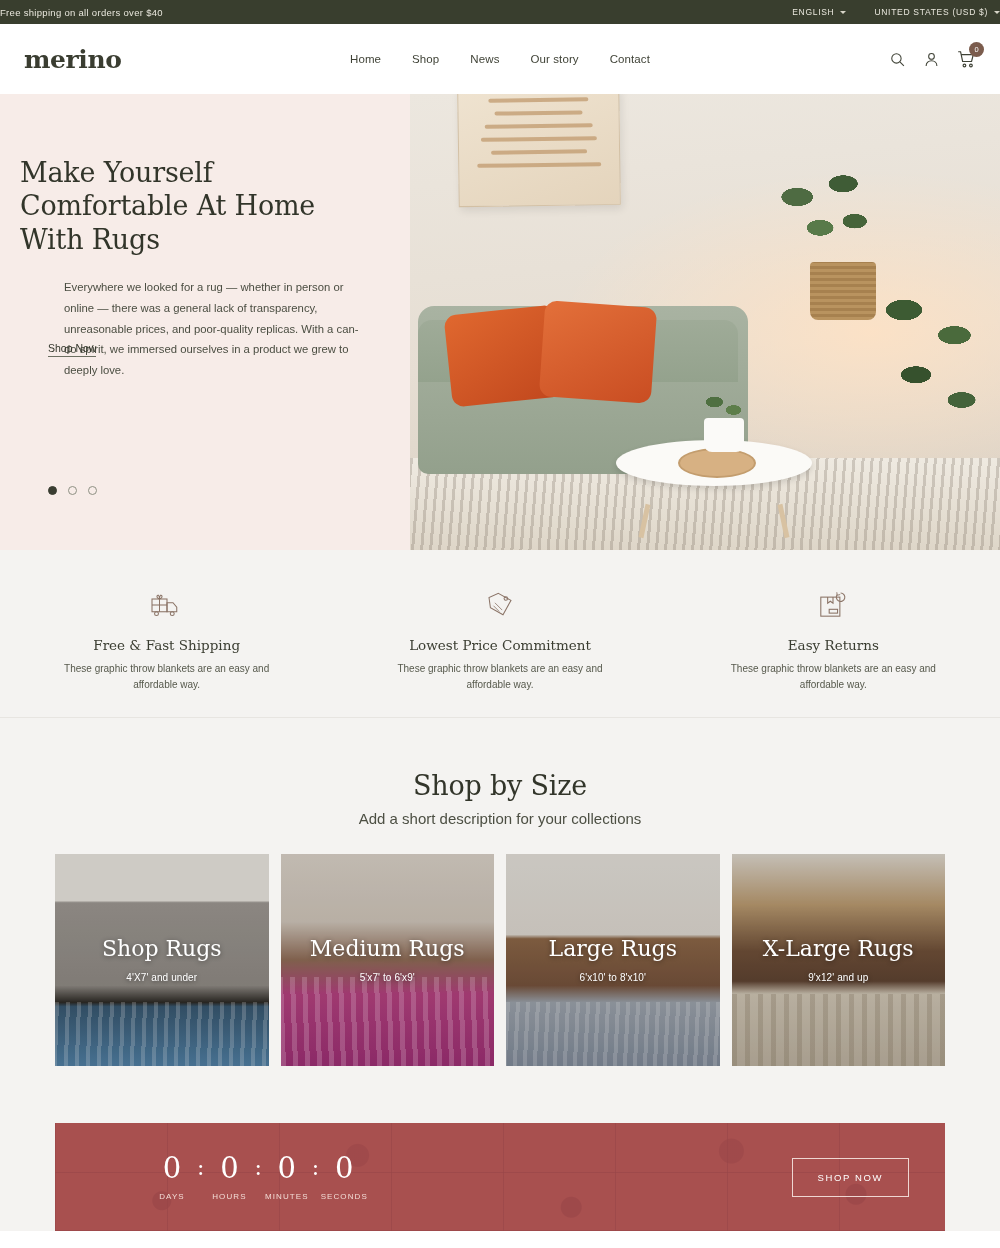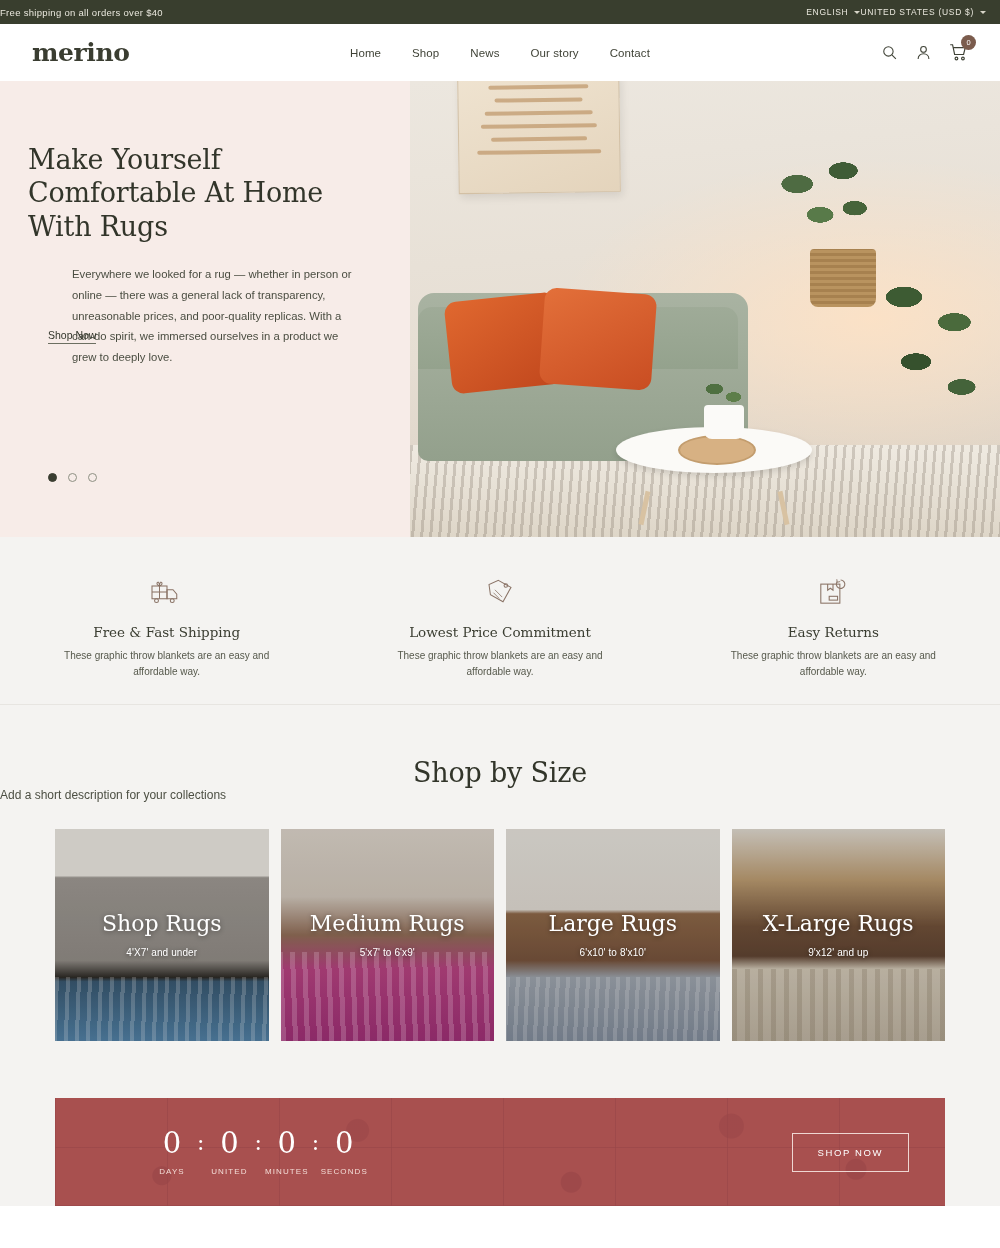--- a/index.html
+++ b/index.html
@@ -21,33 +21,33 @@
     position:relative;
     font-size:9.5px;
     letter-spacing:.35px;
   }
   .announce-msg {
     position:absolute; left:0; right:0; text-align:left;
     font-size:9.5px; letter-spacing:.3px; color:#e9e7dd;
   }
   .announce-right {
     margin-left:auto; display:flex; align-items:center;
-    gap:0; padding-right:14px; z-index:2;
+    gap:28px; z-index:2;
   }
   .sel {
     display:flex; align-items:center; gap:6px;
     font-size:8.5px; letter-spacing:.7px; color:#e9e7dd; cursor:pointer;
   }
   .caret { width:0;height:0;border-left:3px solid transparent;border-right:3px solid transparent;border-top:3.5px solid #d8d5c8; }
 
   
   .header {
-    height:57px; background:#fff;
+    height:70px; background:#fff;
     display:flex; align-items:center;
-    padding:0 32px; position:relative;border-radius:23px;
+    padding:0 24px; position:relative;border-radius:23px;
   }
   .logo {
     font-family:"DejaVu Serif", serif;
     font-weight:700; font-size:25px; letter-spacing:-.4px;
     color:#3a3d31;
     cursor:pointer;
   }
   .nav { position:absolute; left:0; right:0; display:flex; justify-content:center; gap:31px; }
   .nav a {
     font-size:11.5px; color:#3f4236; text-decoration:none; letter-spacing:.1px; cursor:pointer;
@@ -57,21 +57,21 @@
   .cart-wrap { position:relative; }
   .badge {
     position:absolute; top:-8px; right:-8px;
     width:15px;height:15px;border-radius:50%;
     background:#7b5c4d; color:#fff;
     font-size:7.5px; display:flex;align-items:center;justify-content:center;
   }
 
   
   .hero { height:456px; background:#f7ece8; display:flex; position:relative; }
-  .hero-left { width:410px; padding:62px 48px 0 28px; position:relative; }
+  .hero-left { width:410px; padding:62px 48px 0 20px; position:relative; }
   .hero-title {
     font-family:"DejaVu Serif", serif;
     font-size:27px; line-height:1.24; color:#32352a; font-weight:400;
     letter-spacing:-.2px;
   }
   .hero-body {
     margin-top:21px; font-size:11.3px; line-height:1.82; color:#4a4d41; max-width:318px;margin-left:44px;
   }
   .hero-cta {
     position:absolute; left:48px; top:248px;
@@ -167,21 +167,21 @@
     font-size:13.5px; color:#3a3d31; margin-top:11px; font-weight:400;
   }
   .feat-d { font-size:10px; line-height:1.62; color:#56594c; margin-top:8px; }
 
   
   .sizes { background:#f4f3f1; padding-top:52px; }
   .sec-title {
     font-family:"DejaVu Serif", serif; font-size:27px; text-align:center;
     color:#32352a; font-weight:400; letter-spacing:-.2px;
   }
-  .sec-sub { text-align:left; font-size:12px; color:#4c4f43; }
+  .sec-sub { text-align:center; font-size:15px; color:#4c4f43; margin-top:9px; }
   .cards { display:flex; gap:12px; padding:27px 55px 0 55px; }
   .card {
     flex:1; height:212px; position:relative; overflow:hidden; cursor:pointer;
   }
   .card::after { content:""; position:absolute; inset:0; background:rgba(30,26,22,.13); }
   .card-txt {
     position:absolute; inset:0; z-index:2;
     display:flex; flex-direction:column; align-items:center; justify-content:center;
     color:#fff; text-align:center; padding:0 12px;
   }
@@ -425,21 +425,21 @@
     <div class="bf-pat"></div>
 
     <div class="cd">
       <div class="cd-u">
         <div class="cd-n">0</div>
         <div class="cd-l">DAYS</div>
       </div>
       <div class="cd-sep">:</div>
       <div class="cd-u">
         <div class="cd-n">0</div>
-        <div class="cd-l">UNITED</div>
+        <div class="cd-l">HOURS</div>
       </div>
       <div class="cd-sep">:</div>
       <div class="cd-u">
         <div class="cd-n">0</div>
         <div class="cd-l">MINUTES</div>
       </div>
       <div class="cd-sep">:</div>
       <div class="cd-u">
         <div class="cd-n">0</div>
         <div class="cd-l">SECONDS</div>

